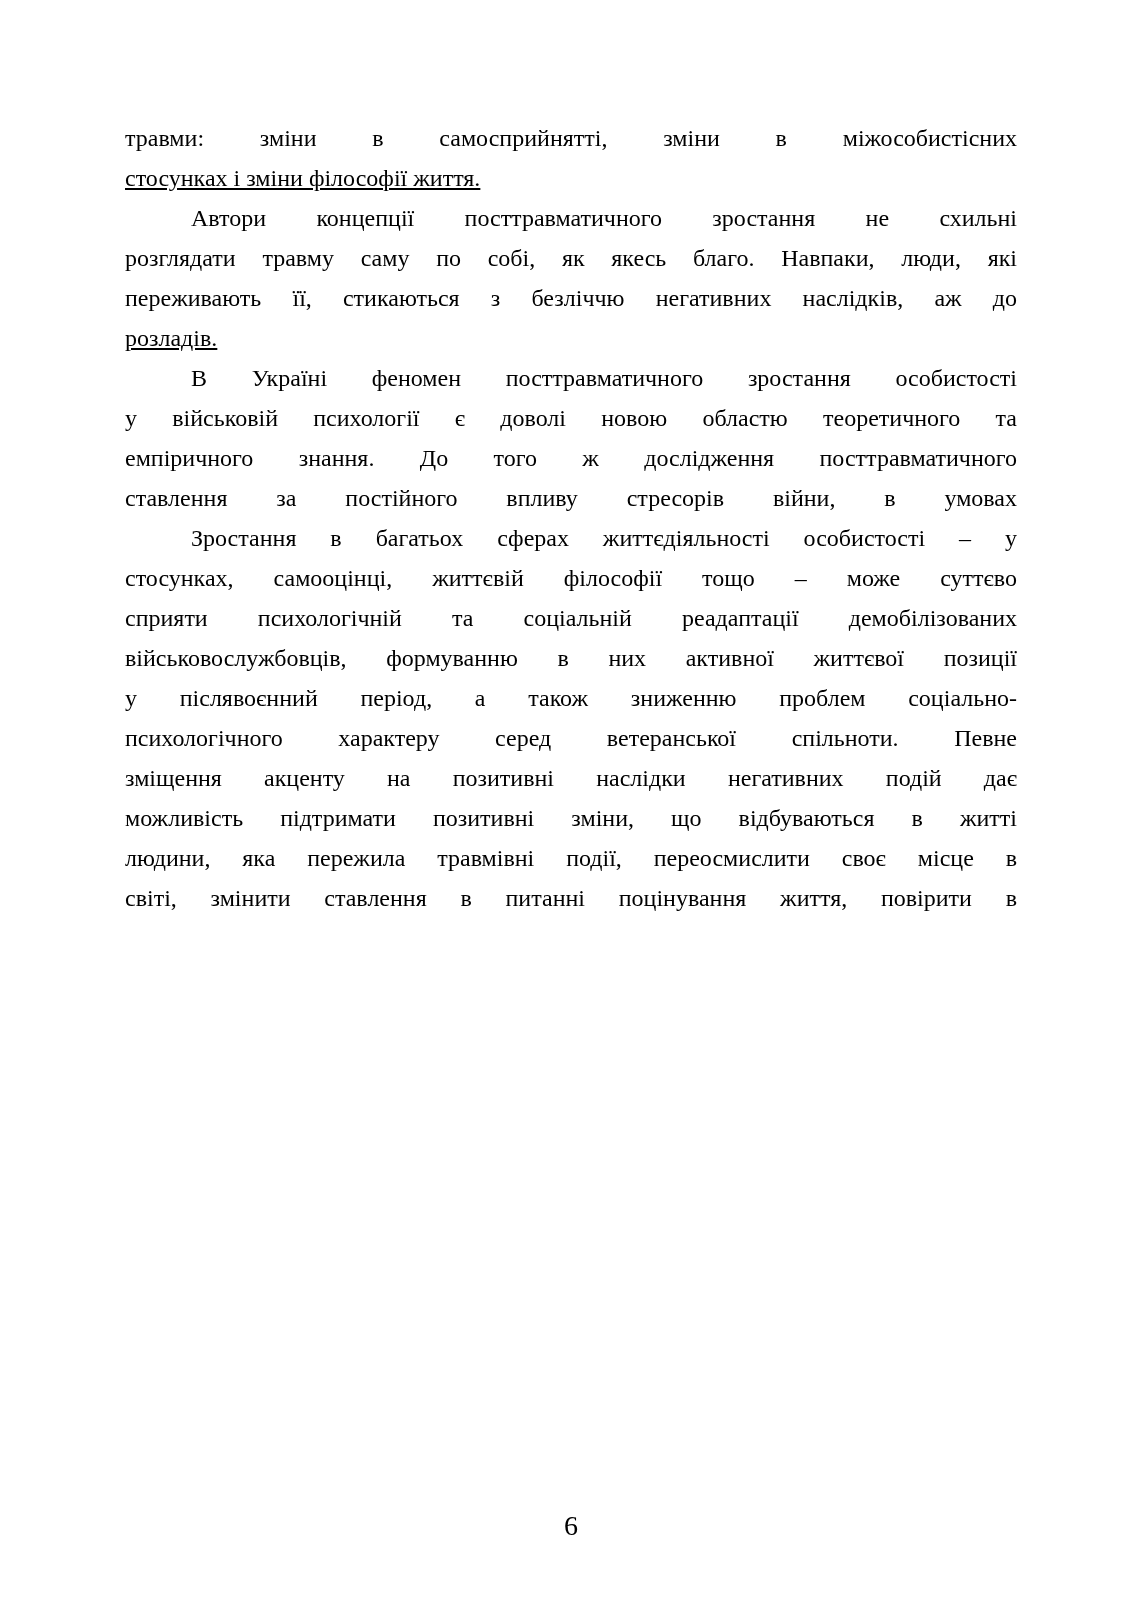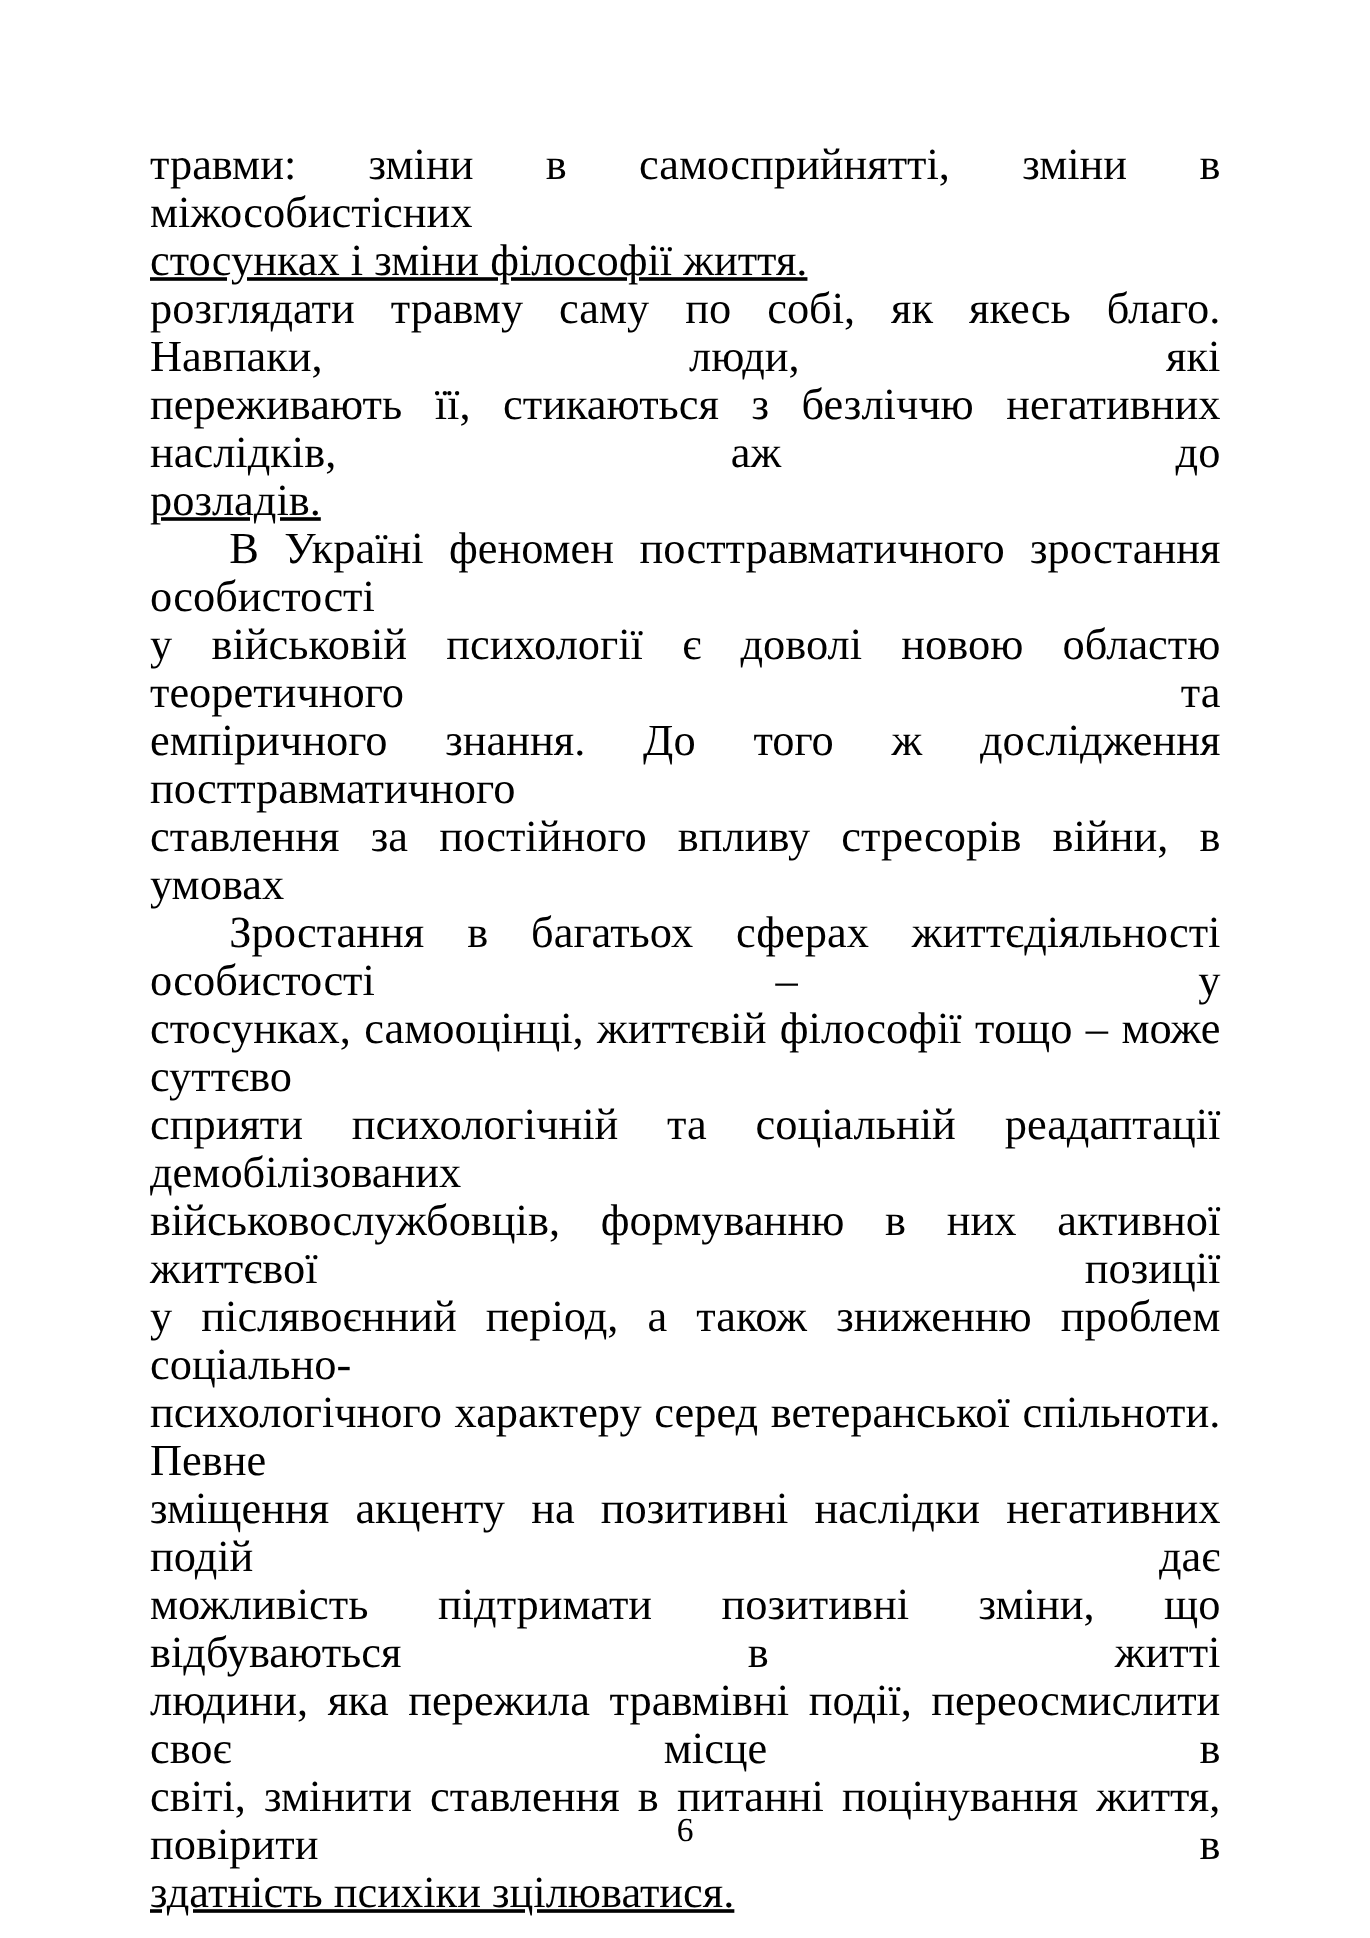--- a/index.html
+++ b/index.html
@@ -14,21 +14,21 @@
     background: #ffffff;
     color: #000000;
     font-family: "Liberation Serif", "DejaVu Serif", serif;
     overflow: hidden;
   }
   .text-block {
     position: absolute;
     left: 125px;
     top: 118px;
     width: 892px;
-    font-size: 37px;
+    font-size: 24px;
     line-height: 40px;
   }
   .paragraph { margin: 0; padding: 0; }
   .line {
     text-align: justify;
     text-align-last: justify;
     white-space: normal;
   }
   .line.last {
     text-align-last: left;
@@ -53,20 +53,21 @@
 <div class="page">
 
   <main class="text-block">
 
     <div class="paragraph">
       <div class="line">травми: зміни в самосприйнятті, зміни в міжособистісних</div>
       <div class="line last">стосунках і зміни філософії життя.</div>
     </div>
 
     <div class="paragraph">
+      <div class="line indent">Автори концепції посттравматичного зростання не схильні</div>
       <div class="line">розглядати травму саму по собі, як якесь благо. Навпаки, люди, які</div>
       <div class="line">переживають її, стикаються з безліччю негативних наслідків, аж до</div>
       <div class="line last">розладів.</div>
     </div>
 
     <div class="paragraph">
       <div class="line indent">В Україні феномен посттравматичного зростання особистості</div>
       <div class="line">у військовій психології є доволі новою областю теоретичного та</div>
       <div class="line">емпіричного знання. До того ж дослідження посттравматичного</div>
       <div class="line">ставлення за постійного впливу стресорів війни, в умовах</div>
@@ -76,20 +77,19 @@
       <div class="line indent">Зростання в багатьох сферах життєдіяльності особистості – у</div>
       <div class="line">стосунках, самооцінці, життєвій філософії тощо – може суттєво</div>
       <div class="line">сприяти психологічній та соціальній реадаптації демобілізованих</div>
       <div class="line">військовослужбовців, формуванню в них активної життєвої позиції</div>
       <div class="line">у післявоєнний період, а також зниженню проблем соціально-</div>
       <div class="line">психологічного характеру серед ветеранської спільноти. Певне</div>
       <div class="line">зміщення акценту на позитивні наслідки негативних подій дає</div>
       <div class="line">можливість підтримати позитивні зміни, що відбуваються в житті</div>
       <div class="line">людини, яка пережила травмівні події, переосмислити своє місце в</div>
       <div class="line">світі, змінити ставлення в питанні поцінування життя, повірити в</div>
-      <div class="line last">здатність психіки зцілюватися.</div>
     </div>
 
   </main>
 
   <div class="page-number">6</div>
 
 </div>
 
 </body></html>

